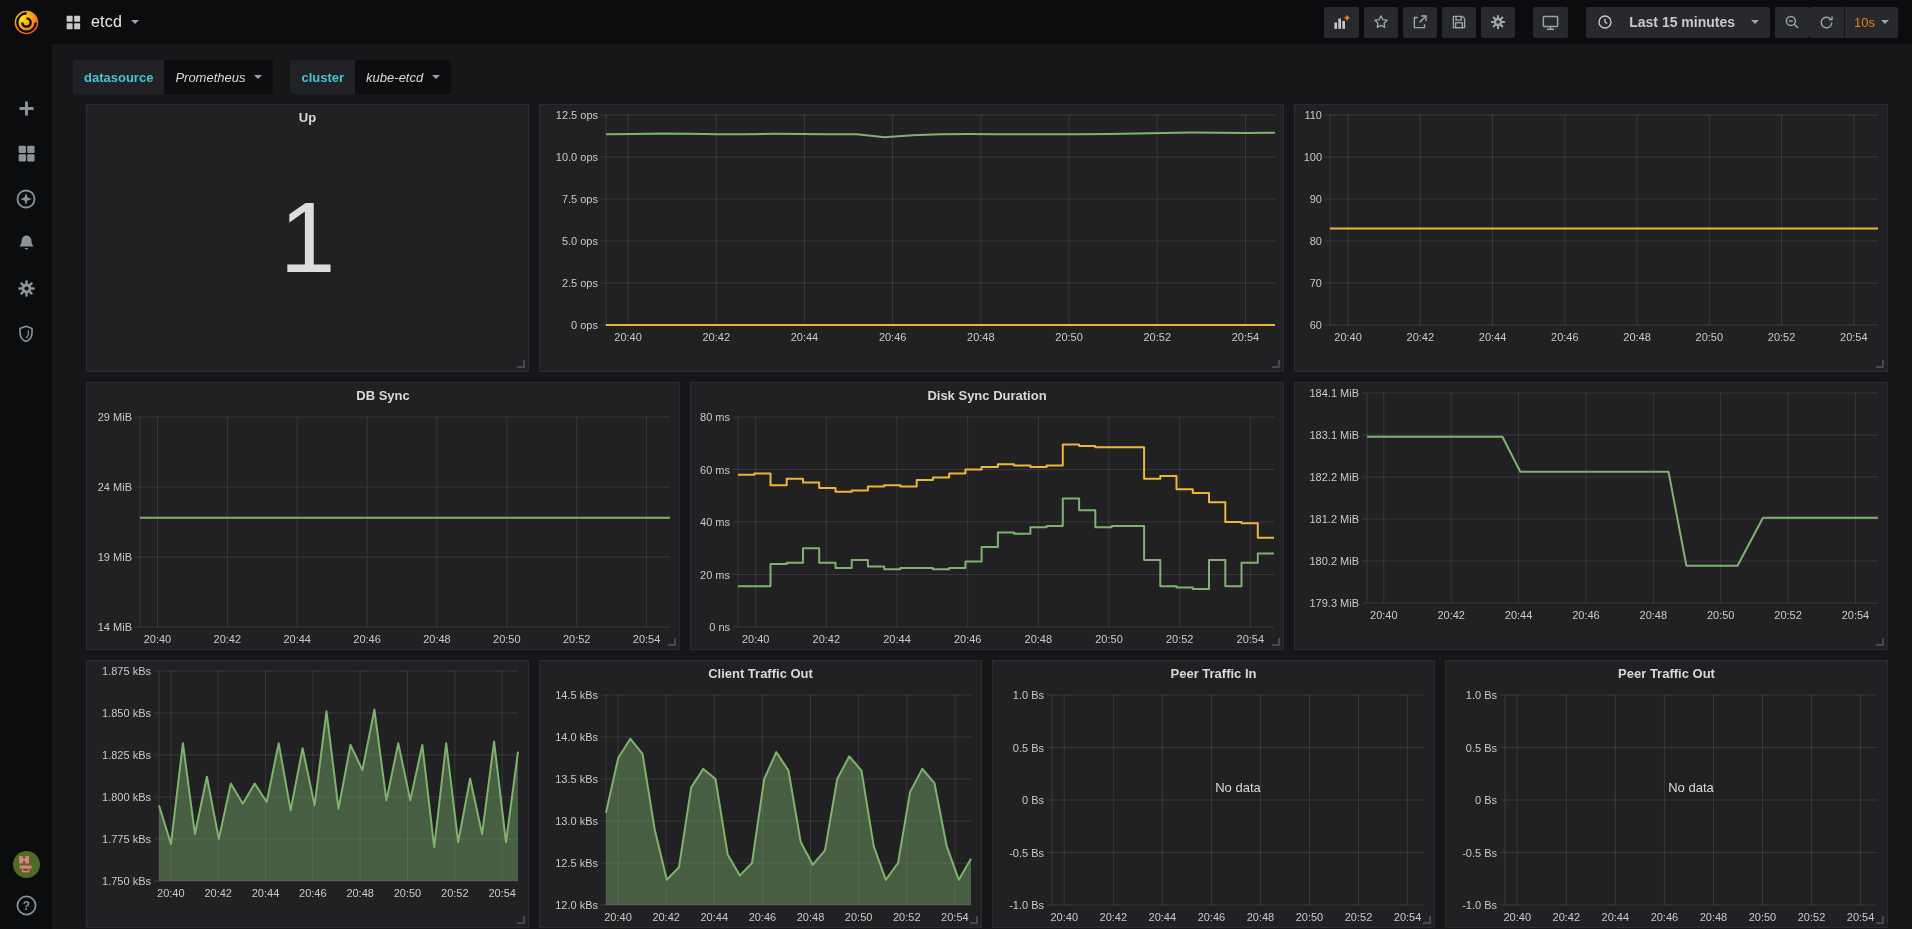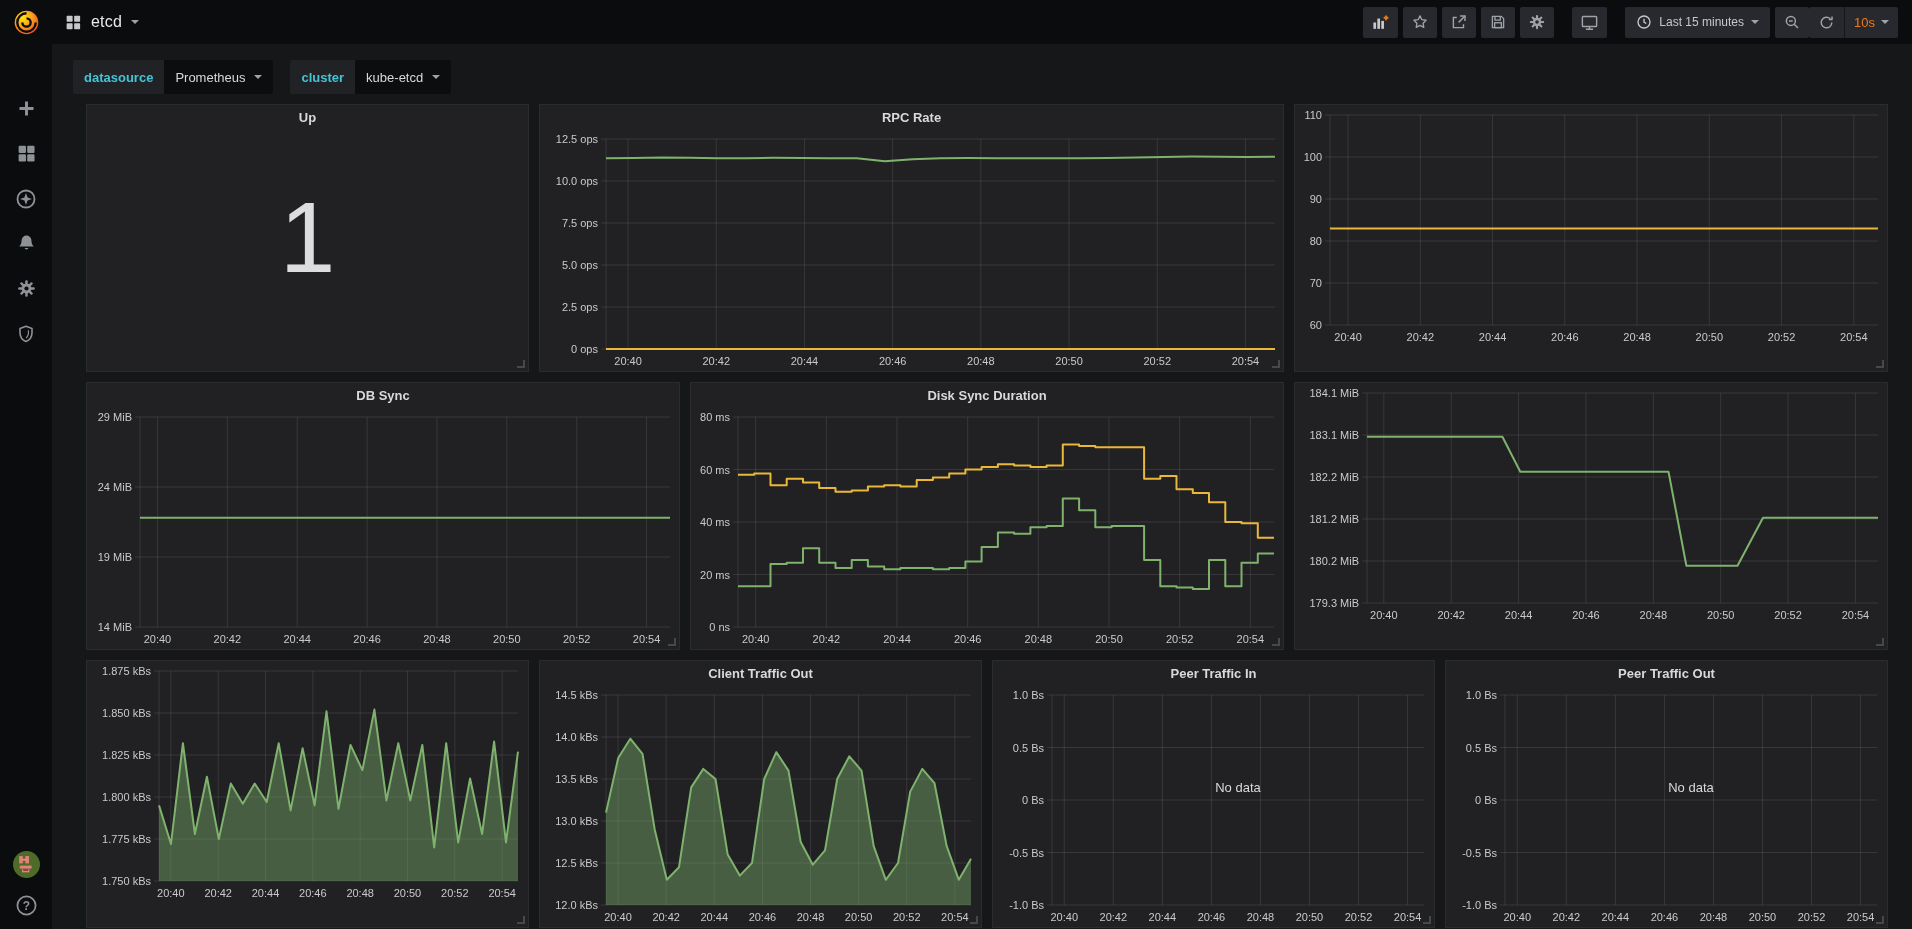--- a/index.html
+++ b/index.html
@@ -9,22 +9,22 @@
   
   .navbar { position:absolute; left:0; top:0; right:0; height:44px; background:#0b0c0e;
             display:flex; z-index:5; }
   .logo-box { width:52px; display:flex; justify-content:center; align-items:center; cursor:pointer; }
   .dash-title { display:flex; align-items:center; gap:9px; margin-left:12px; cursor:pointer; }
   .dash-title .t { font-size:16px; font-weight:500; color:#e9eaeb; letter-spacing:.2px; }
   .caret { width:0; height:0; border-left:4px solid transparent; border-right:4px solid transparent;
            border-top:4px solid #9fa2a7; display:inline-block; }
   .nav-right { margin-left:auto; display:flex; align-items:center; padding-right:14px; }
   .tbtn { height:31px; min-width:33px; background:#27292e; border-radius:2px; margin-left:5px;
-          display:inline-flex; align-items:center; justify-content:center; padding:0 8px; gap:7px;
-          cursor:pointer; font-size:12px; color:#c7c8c9; }
+          display:inline-flex; align-items:center; justify-content:center; padding:0 8px; gap:16px;
+          cursor:pointer; font-size:14px; color:#c7c8c9;font-weight:bold; }
   .tbtn.gap-l { margin-left:18px; }
   .tbtn.time { padding:0 11px; }
   .rgroup { display:flex; background:#27292e; border-radius:2px; height:31px; }
   .rgroup .seg { display:flex; align-items:center; padding:0 9px; cursor:pointer; gap:6px; }
   .rgroup .seg + .seg { border-left:1px solid #141619; }
   .refresh-label { color:#eb7b18; font-size:13px; font-weight:500; }
 
   .sidebar { position:absolute; left:0; top:44px; bottom:0; width:52px; background:#0b0c0e;
              display:flex; flex-direction:column; align-items:center; z-index:4; }
   .sicon { width:52px; height:45px; display:flex; align-items:center; justify-content:center; cursor:pointer; }
@@ -32,21 +32,21 @@
   .side-bottom { margin-top:auto; display:flex; flex-direction:column; align-items:center;
                  gap:16px; padding-bottom:12px; }
 
   
   .dash { position:absolute; left:52px; top:44px; right:0; bottom:0; padding:16px 24px 0 21px; }
   .varrow { display:flex; margin-bottom:10px; }
   .var { display:flex; height:34px; margin-right:17px; font-size:13px;justify-content:space-between; }
   .vlabel { background:#202226; color:#46c3d4; font-weight:700; display:flex; align-items:center;
             padding:0 11px; border-radius:2px 0 0 2px; }
   .vvalue { background:#0c0d0f; color:#d8d9da; display:flex; align-items:center; gap:9px;
-            padding:0 11px; border-radius:0 2px 2px 0; cursor:pointer; }
+            padding:0 11px; border-radius:0 2px 2px 0; cursor:pointer;font-style:italic; }
 
   .grid { display:grid; grid-template-columns:repeat(24,1fr); grid-auto-rows:268px; gap:10px;
           margin-bottom:10px;padding-left:13px; }
   .span6  { grid-column:span 6; }
   .span8  { grid-column:span 8; }
   .span10 { grid-column:span 10; }
   .panel { background:#212124; border:1px solid #2b2c2f; position:relative;
            display:flex; flex-direction:column; }
   .panel::after { content:''; position:absolute; right:3px; bottom:3px; width:6px; height:6px;
                   border-right:2px solid #47484b; border-bottom:2px solid #47484b; }
@@ -251,21 +251,20 @@
       </span>
     </div>
   </div>
 
   <div class="grid">
     <section class="panel span6">
       <header class="ptitle">Up</header>
       <div class="stat">1</div>
     </section>
     <section class="panel span10">
-      <header class="ptitle">RPC Rate</header>
       <div class="plot"><svg width="748" height="242">
             <line x1="66" y1="10" x2="735" y2="10" stroke="rgba(255,255,255,0.10)" stroke-width="1"></line>
             <line x1="61" y1="10" x2="66" y2="10" stroke="rgba(255,255,255,0.10)" stroke-width="1"></line>
             <text x="58" y="14" text-anchor="end" font-size="11" fill="#c9cacb">12.5 ops</text>
             <line x1="66" y1="52" x2="735" y2="52" stroke="rgba(255,255,255,0.10)" stroke-width="1"></line>
             <line x1="61" y1="52" x2="66" y2="52" stroke="rgba(255,255,255,0.10)" stroke-width="1"></line>
             <text x="58" y="56" text-anchor="end" font-size="11" fill="#c9cacb">10.0 ops</text>
             <line x1="66" y1="94" x2="735" y2="94" stroke="rgba(255,255,255,0.10)" stroke-width="1"></line>
             <line x1="61" y1="94" x2="66" y2="94" stroke="rgba(255,255,255,0.10)" stroke-width="1"></line>
             <text x="58" y="98" text-anchor="end" font-size="11" fill="#c9cacb">7.5 ops</text>

